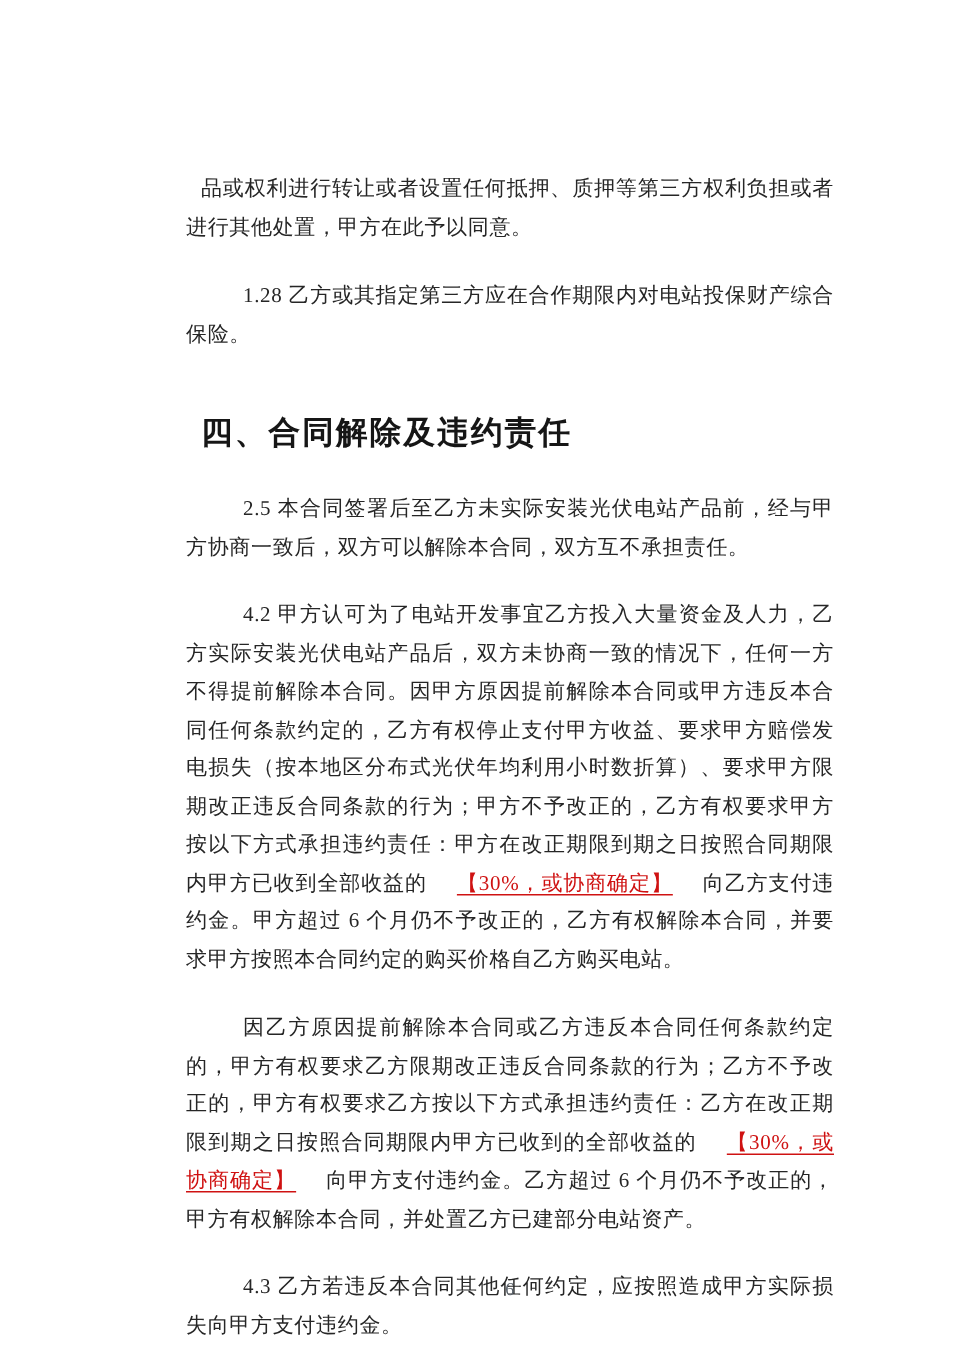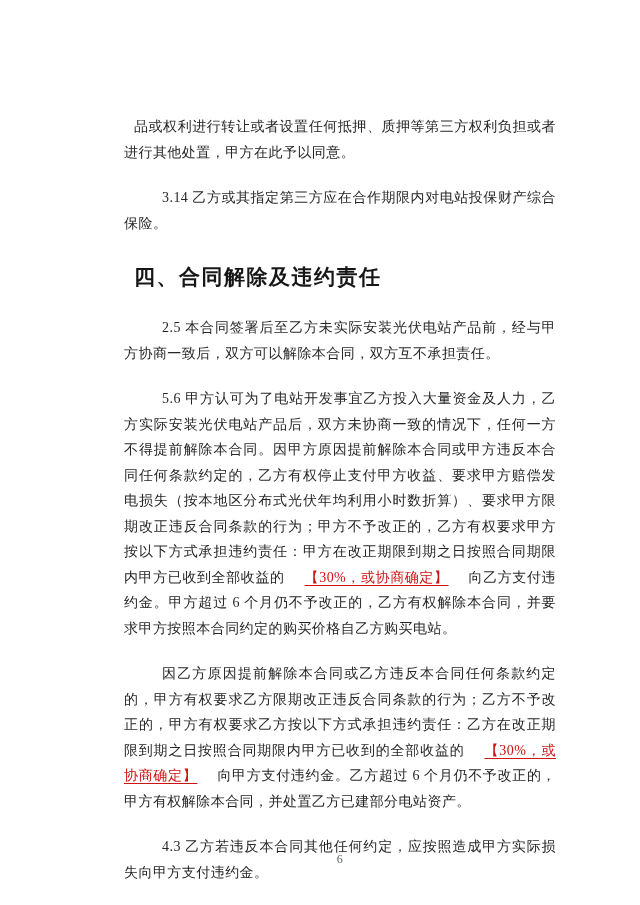--- a/index.html
+++ b/index.html
@@ -30,21 +30,21 @@
     color: var(--text-color, #262626);
   }
   .para.indent { text-indent: 2em; }
   .heading {
     font-family: "Liberation Sans", "DejaVu Sans", sans-serif;
     font-weight: bold;
     font-size: 21px;
     line-height: 31px;
     letter-spacing: 1.5px;
     color: var(--heading-color, #161616);
-    margin: 5px 0 3px 0;
+    margin: 17px 0 3px 0;
     text-align: left;
     text-indent: 0;
   }
   .red-clause {
     color: var(--red, #cf1212);
     font-weight: normal;
     text-decoration: underline;
     text-decoration-color: var(--red, #cf1212);
     text-underline-offset: 3px;
   }
@@ -59,21 +59,21 @@
     color: #5a626b;
     font-family: "Liberation Serif", "DejaVu Serif", serif;
   }
 </style>
 </head>
 <body>
 
 <div class="page">
   <div class="content">
       <p class="para"><span class="seg">品或权利进行转让或者设置任何抵押、质押等第三方权利负担或者进行其他处置，甲方在此予以同意。</span></p>
-      <p class="para indent"><span class="seg">3.14 乙方或其指定第三方应在合作期限内对电站投保财产综合保险。</span></p>
+      <p class="para indent"><span class="seg">1.28 乙方或其指定第三方应在合作期限内对电站投保财产综合保险。</span></p>
       <h2 class="heading"><span class="seg">四、合同解除及违约责任</span></h2>
       <p class="para indent"><span class="seg">2.5 本合同签署后至乙方未实际安装光伏电站产品前，经与甲方协商一致后，双方可以解除本合同，双方互不承担责任。</span></p>
-      <p class="para indent"><span class="seg">5.6 甲方认可为了电站开发事宜乙方投入大量资金及人力，乙方实际安装光伏电站产品后，双方未协商一致的情况下，任何一方不得提前解除本合同。因甲方原因提前解除本合同或甲方违反本合同任何条款约定的，乙方有权停止支付甲方收益、要求甲方赔偿发电损失（按本地区分布式光伏年均利用小时数折算）、要求甲方限期改正违反合同条款的行为；甲方不予改正的，乙方有权要求甲方按以下方式承担违约责任：甲方在改正期限到期之日按照合同期限内甲方已收到全部收益的</span><span class="red-clause">【30%，或协商确定】</span><span class="seg">向乙方支付违约金。甲方超过 6 个月仍不予改正的，乙方有权解除本合同，并要求甲方按照本合同约定的购买价格自乙方购买电站。</span></p>
+      <p class="para indent"><span class="seg">4.2 甲方认可为了电站开发事宜乙方投入大量资金及人力，乙方实际安装光伏电站产品后，双方未协商一致的情况下，任何一方不得提前解除本合同。因甲方原因提前解除本合同或甲方违反本合同任何条款约定的，乙方有权停止支付甲方收益、要求甲方赔偿发电损失（按本地区分布式光伏年均利用小时数折算）、要求甲方限期改正违反合同条款的行为；甲方不予改正的，乙方有权要求甲方按以下方式承担违约责任：甲方在改正期限到期之日按照合同期限内甲方已收到全部收益的</span><span class="red-clause">【30%，或协商确定】</span><span class="seg">向乙方支付违约金。甲方超过 6 个月仍不予改正的，乙方有权解除本合同，并要求甲方按照本合同约定的购买价格自乙方购买电站。</span></p>
       <p class="para indent"><span class="seg">因乙方原因提前解除本合同或乙方违反本合同任何条款约定的，甲方有权要求乙方限期改正违反合同条款的行为；乙方不予改正的，甲方有权要求乙方按以下方式承担违约责任：乙方在改正期限到期之日按照合同期限内甲方已收到的全部收益的</span><span class="red-clause">【30%，或协商确定】</span><span class="seg">向甲方支付违约金。乙方超过 6 个月仍不予改正的，甲方有权解除本合同，并处置乙方已建部分电站资产。</span></p>
       <p class="para indent"><span class="seg">4.3 乙方若违反本合同其他任何约定，应按照造成甲方实际损失向甲方支付违约金。</span></p>
     </div>
   <div class="page-number">6</div>
 </div>
 
 </body></html>

